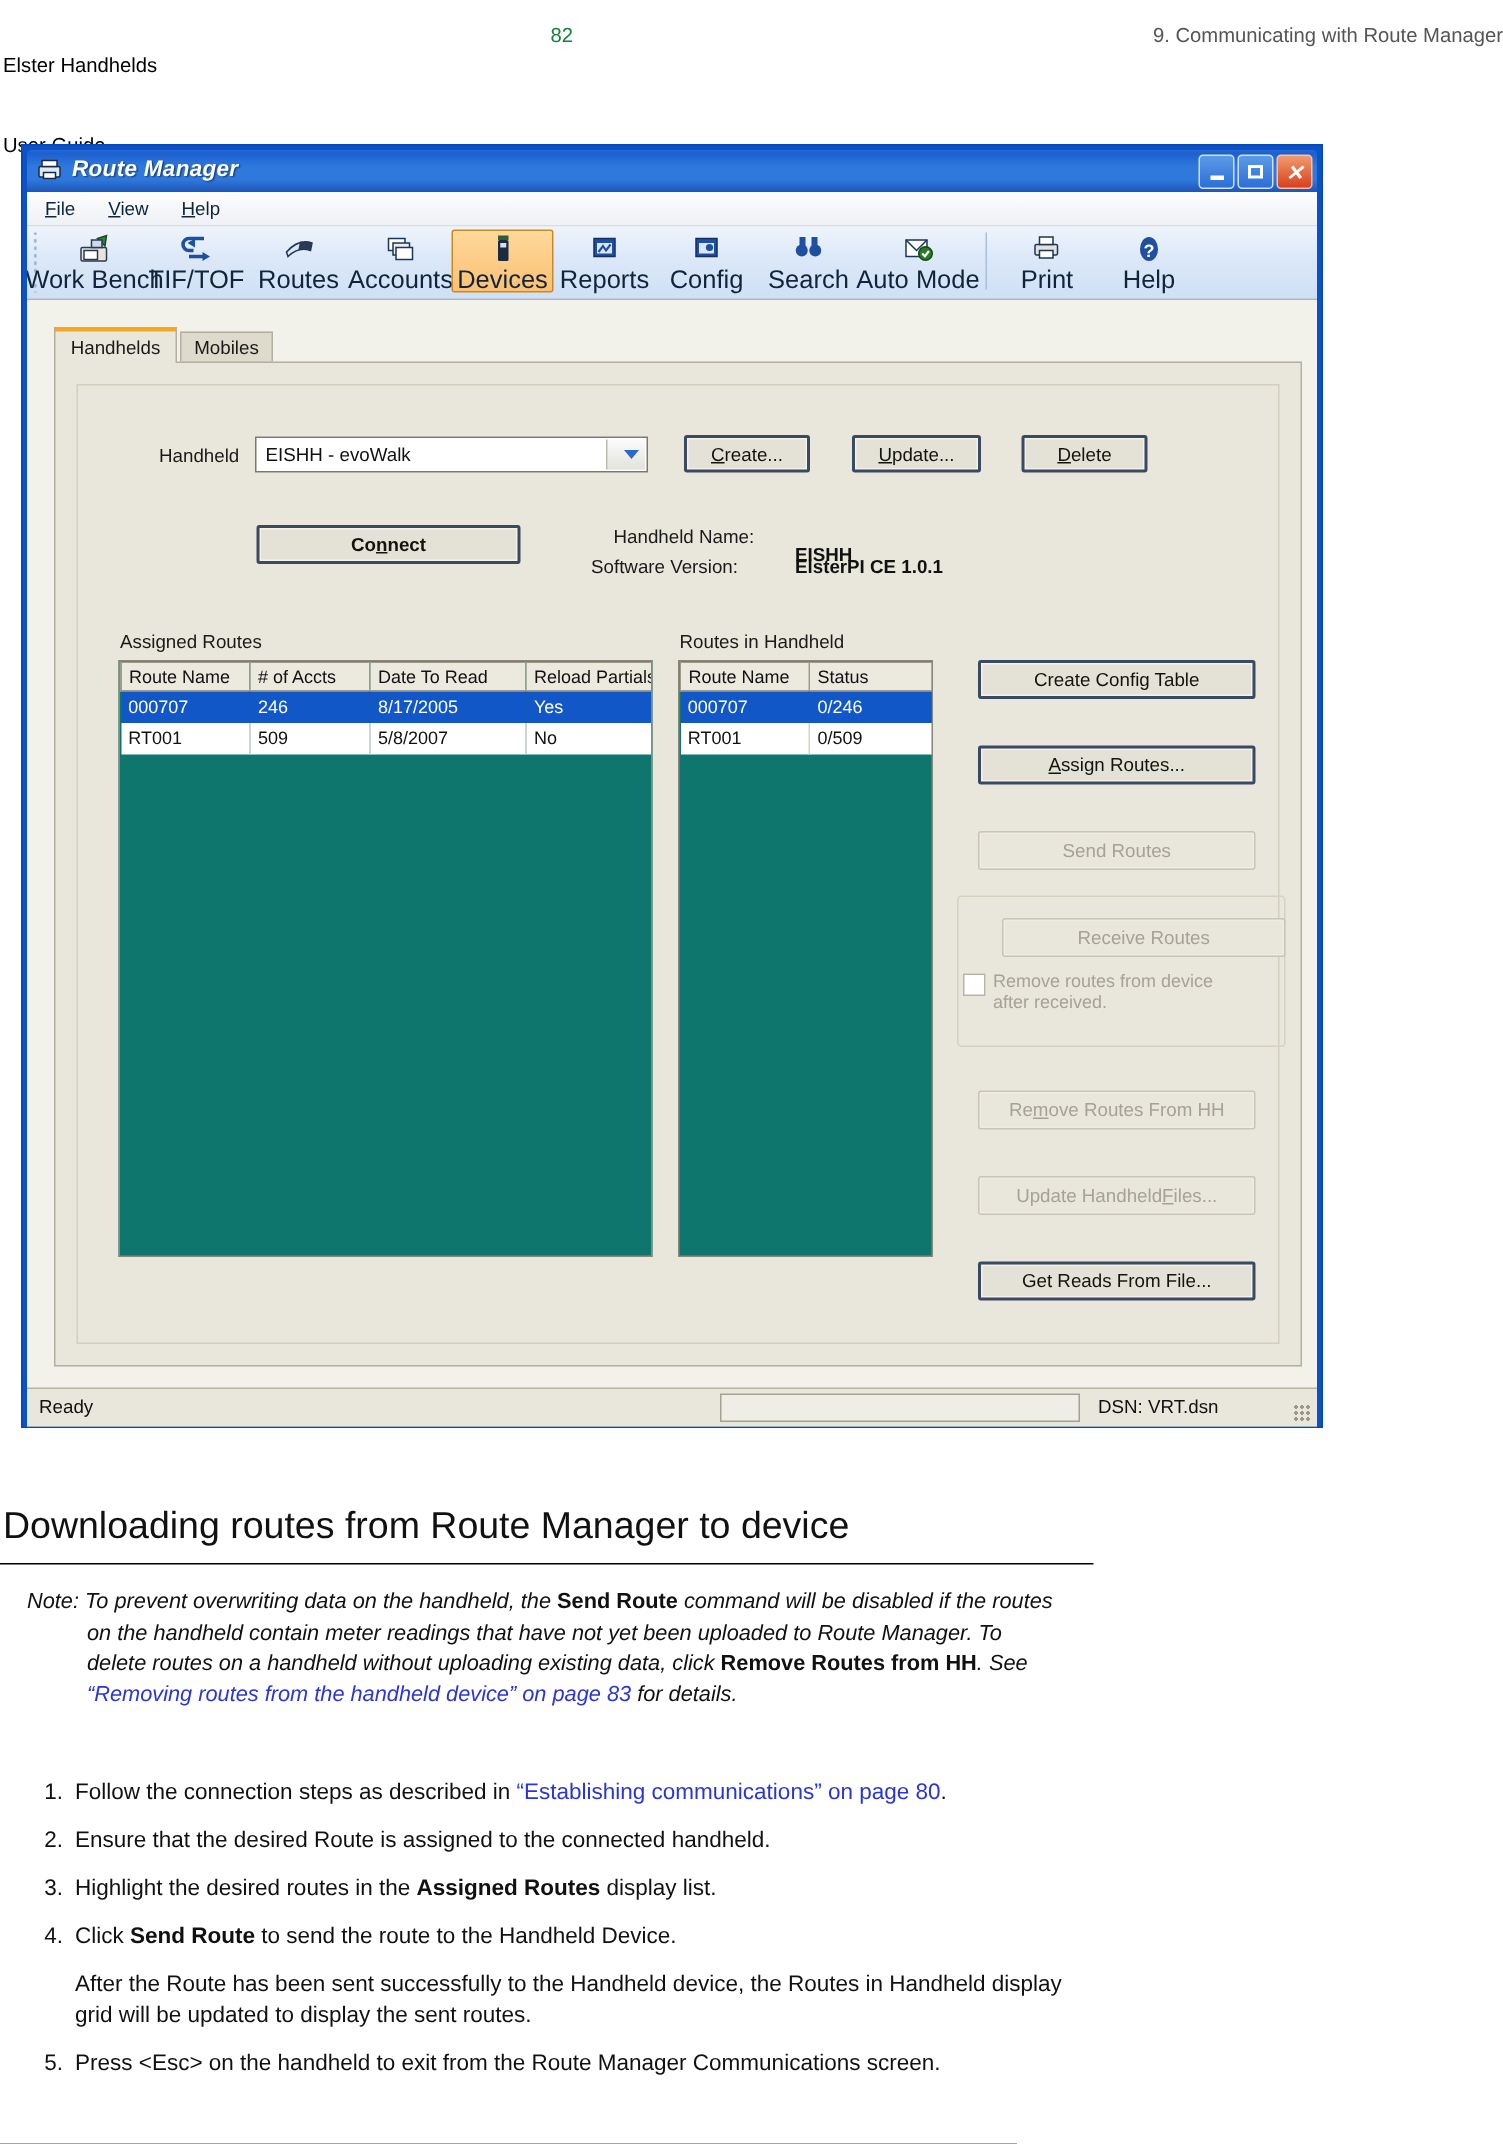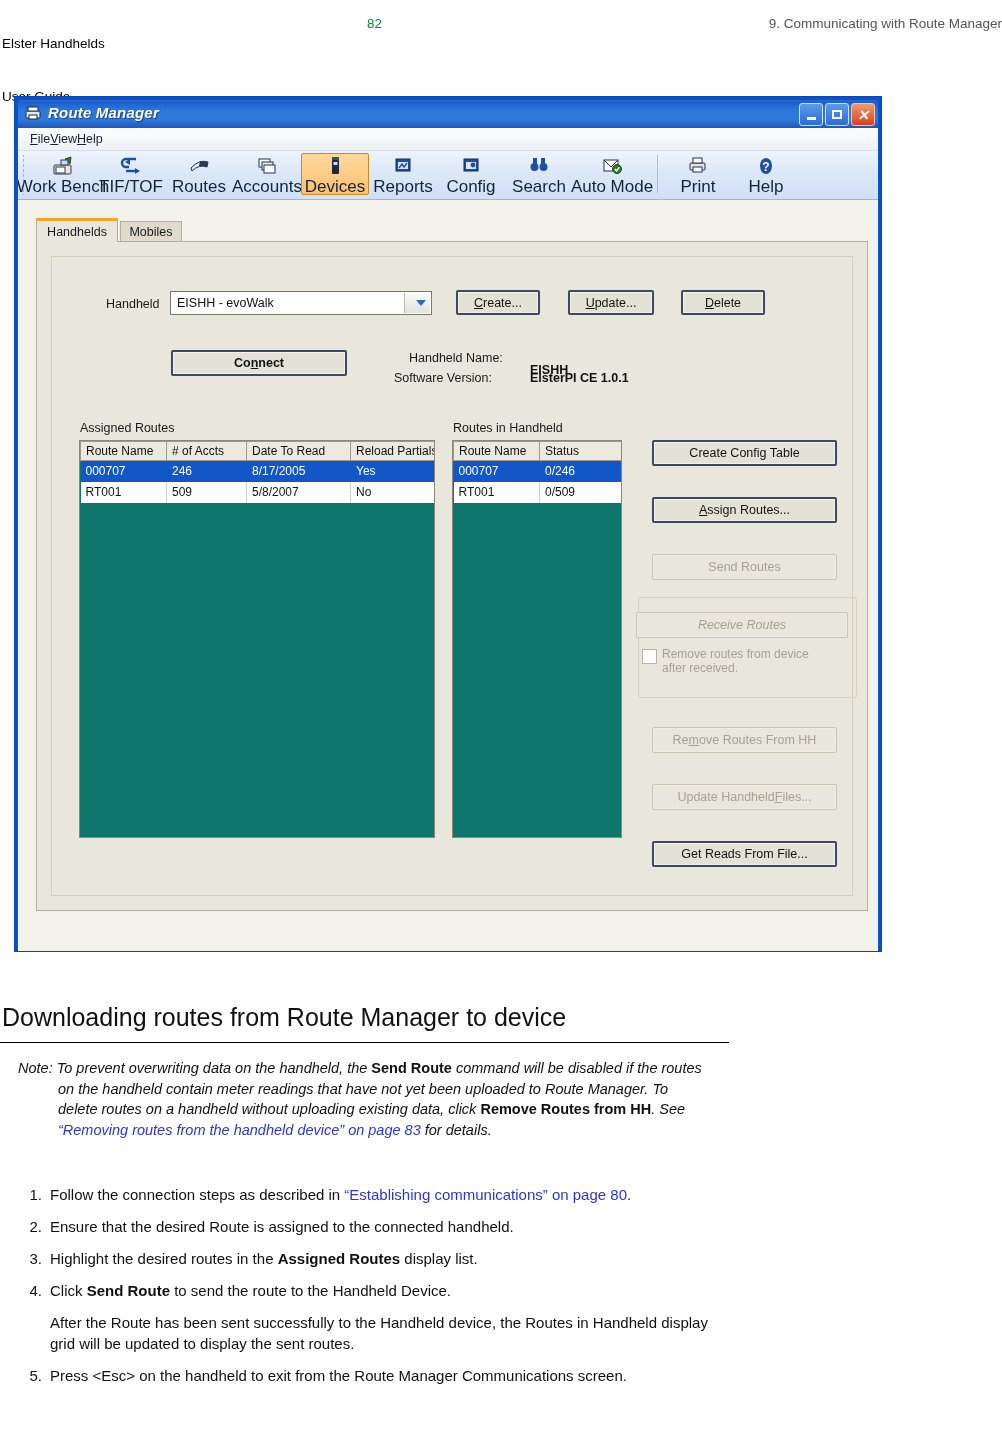--- a/index.html
+++ b/index.html
@@ -32,21 +32,21 @@
   .wbtn.min,.wbtn.max{background:linear-gradient(to bottom,#5c9ae8,#2b6ed6);}
   .wbtn.close{background:linear-gradient(to bottom,#f09a6e,#d9401c);border-color:#f3c3ab;}
   .wbtn i{display:block;}
   .gl-min{width:9px;height:3px;background:#fff;margin-top:7px;}
   .gl-max{width:10px;height:9px;border:2px solid #fff;box-sizing:border-box;}
   .gl-close{color:#fff;font-size:14px;font-weight:bold;line-height:14px;font-family:"Liberation Sans",sans-serif;}
 
   .clientarea{background:#f2f1ea;height:823px;position:relative;overflow:hidden;}
 
   .menubar{height:22px;background:linear-gradient(to bottom,#fdfdfd,#eef1f6);
-           border-bottom:1px solid #d8dde6;display:flex;align-items:center;padding-left:12px;}
+           border-bottom:1px solid #d8dde6;display:flex;align-items:center;padding-left:12px;gap:22px;}
   .menuitem{font-size:12.5px;color:#10243c;cursor:default;}
   .menuitem u{text-decoration:underline;}
 
   .toolbar{height:46px;background:linear-gradient(to bottom,#eef4fd 0%,#dce8f8 45%,#cfe0f5 100%);
            border-bottom:1px solid #9fb6d4;display:flex;align-items:flex-start;padding-top:2px;position:relative;}
   .tbdots{width:6px;height:40px;margin:2px 2px 0 3px;
      background-image:radial-gradient(#9db4d2 38%,transparent 40%);
      background-size:3px 5px;background-repeat:repeat-y;background-position:1px 3px;}
   .tbitem{width:68px;height:42px;display:flex;flex-direction:column;align-items:center;
           justify-content:flex-start;padding-top:2px;box-sizing:border-box;border:1px solid transparent;border-radius:2px;}
@@ -398,33 +398,39 @@
         </span>
 
         <span class="btn strong" style="left:600px;top:183px;width:185px;height:26px;">Create Config Table</span>
 
         <span class="btn strong" style="left:600px;top:240px;width:185px;height:26px;"><u>A</u>ssign Routes...</span>
 
         <span class="btn disabled" style="left:600px;top:297px;width:185px;height:26px;">Send Routes</span>
 
         <span class="groupbox" style="left:586px;top:340px;width:219px;height:101px;"></span>
 
-        <span class="btn disabled" style="left:584px;top:355px;width:212px;height:26px;font-style:italic;">Receive Routes</span>
+        <span class="btn disabled" style="left:616px;top:355px;width:189px;height:26px;">Receive Routes</span>
 
         <span class="chk" style="left:590px;top:392px;"></span>
         <span class="chktext" style="left:610px;top:390px;width:172px;">Remove routes from device after received.</span>
 
         <span class="btn disabled" style="left:600px;top:470px;width:185px;height:26px;">Re<u>m</u>ove Routes From HH</span>
 
         <span class="btn disabled" style="left:600px;top:527px;width:185px;height:26px;">Update Handheld <u>F</u>iles...</span>
 
         <span class="btn strong" style="left:600px;top:584px;width:185px;height:26px;">Get Reads From File...</span>
       </div>
     </div>
 
+    <div class="statusbar">
+      <span class="sb-ready">Ready</span>
+      <span class="sb-prog"></span>
+      <span class="sb-dsn">DSN: VRT.dsn</span>
+      <span class="sb-grip"></span>
+    </div>
   </div>
 </div>
 
 <div class="h2">Downloading routes from Route Manager to device</div>
 <div class="rule"></div>
 
 <div class="note">
   <span class="hang">
     <span>Note:</span><span> To prevent overwriting data on the handheld, the </span><b>Send Route</b><span> command will be disabled if the routes on the handheld contain meter readings that have not yet been uploaded to Route Manager. To delete routes on a handheld without uploading existing data, click </span><b>Remove Routes from HH</b><span>. See </span><span class="lnk">“Removing routes from the handheld device” on page 83</span><span> for details.</span>
   </span>

